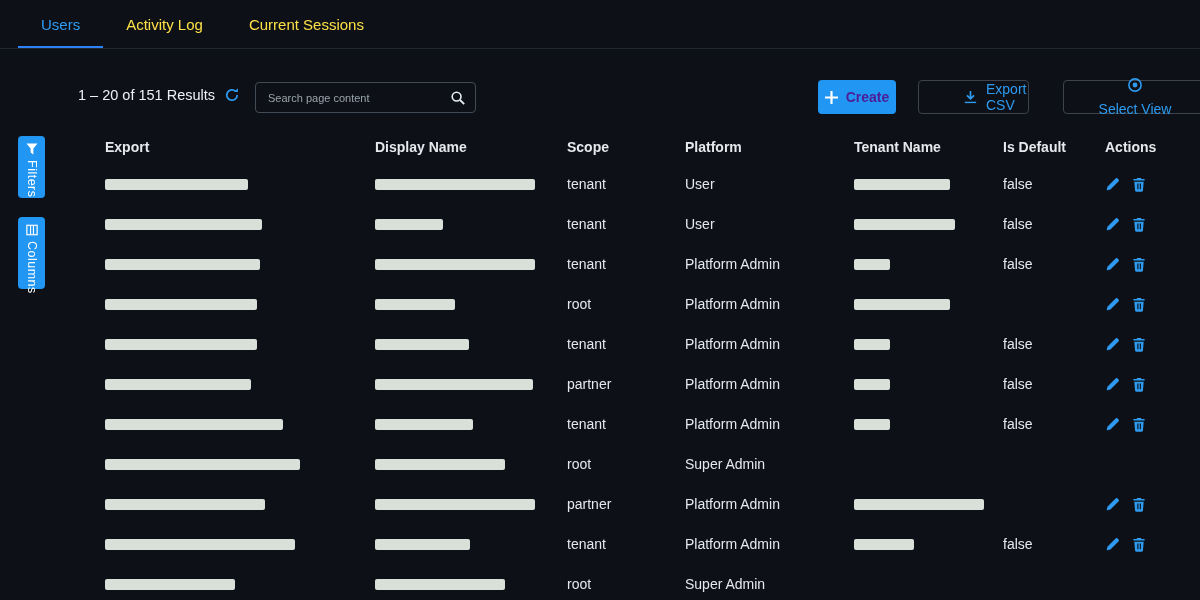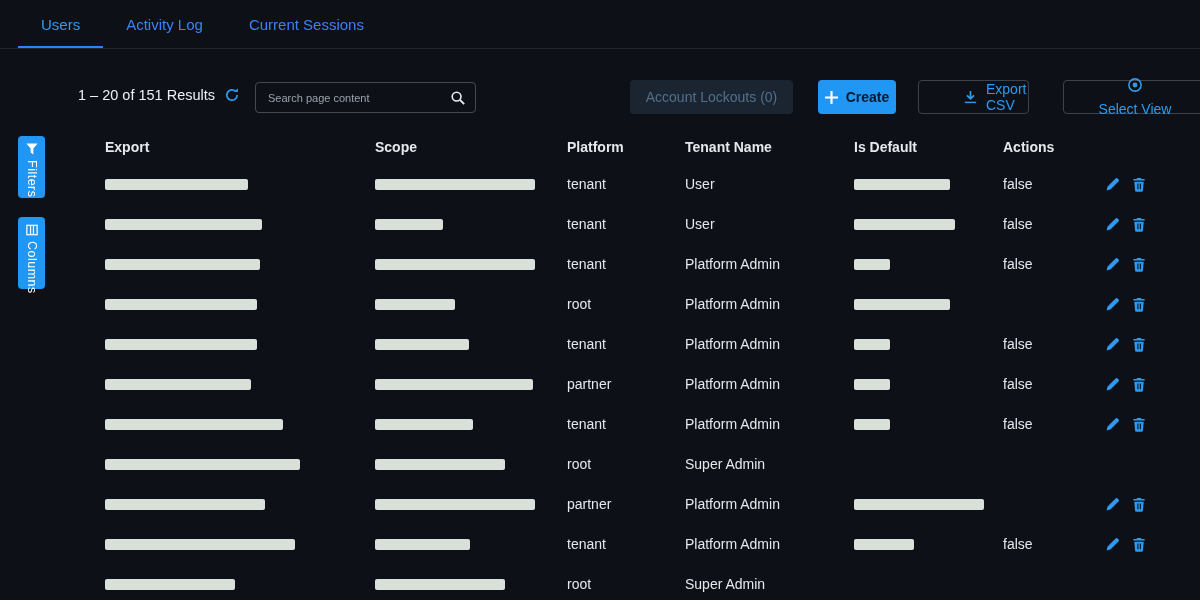--- a/index.html
+++ b/index.html
@@ -16,21 +16,21 @@
     height:49px;
     border-bottom:1px solid #1f2630;
     display:flex;
     align-items:stretch;
     padding-left:18px;
   }
   .tab {
     display:flex; align-items:center;
     padding:0 23px;
     font-size:15px;
-    color:#3b82f6;
+    color:#fde047;
     cursor:pointer;
     position:relative;
   }
   .tab.active { color:#2f9bf3; }
   .tab.active::after{
     content:""; position:absolute; left:0; right:0; bottom:0;
     height:2px; background:#2f81f7;
   }
 
   
@@ -62,21 +62,21 @@
     display:flex; align-items:center; justify-content:center; gap:8px;
     cursor:pointer; border:1px solid transparent;
     font-family:"Liberation Sans", sans-serif;
   }
   .btn-lockouts {
     left:612px; width:163px;
     background:#1b2531; color:#50708f; cursor:default;
   }
   .btn-create {
     left:800px; width:78px;
-    background:#2196f3; color:#0f172a; font-weight:bold;
+    background:#2196f3; color:#4c1d95; font-weight:bold;
   }
   .btn-outline {
     background:transparent; border:1px solid #3c434d; color:#2e9bf0;
   }
   .btn-export { left:900px; width:111px;padding-left:44px; }
   .btn-select { left:1045px; width:144px;flex-direction:column; }
 
   
   .side-tab {
     position:absolute; left:18px; width:27px;
@@ -134,21 +134,20 @@
   <div class="searchbox">
     <input type="text" placeholder="Search page content" style="">
     <span class="sicon">
       <svg width="16" height="16" viewBox="0 0 16 16">
         <circle cx="6.6" cy="6.6" r="4.4" fill="none" stroke="#e6edf3" stroke-width="1.6"></circle>
         <path d="M10 10l4.2 4.2" stroke="#e6edf3" stroke-width="1.8"></path>
       </svg>
     </span>
   </div>
 
-  <div class="btn btn-lockouts">Account Lockouts (0)</div>
 
   <div class="btn btn-create">
     <span>
       <svg width="13" height="13" viewBox="0 0 13 13">
         <path d="M5.4 0h2.2v5.4H13v2.2H7.6V13H5.4V7.6H0V5.4h5.4z" fill="#ffffff"></path>
       </svg>
     </span>
     <span>Create</span>
   </div>
 
@@ -188,20 +187,21 @@
       <rect x="1" y="1.5" width="12" height="11" fill="none" stroke="#ffffff" stroke-width="1.4"></rect>
       <path d="M5.3 1.5v11M8.7 1.5v11" stroke="#ffffff" stroke-width="1.4"></path>
     </svg>
   </span>
   <span class="vlabel">Columns</span>
 </div>
 
 <div class="table">
   <div class="trow thead" id="thead">
       <div class="cell">Export</div>
+      <div class="cell">Display Name</div>
       <div class="cell">Scope</div>
       <div class="cell">Platform</div>
       <div class="cell">Tenant Name</div>
       <div class="cell">Is Default</div>
       <div class="cell">Actions</div>
     </div>
   <div id="tbody">
   <div class="trow">
     <div class="cell">
       <div class="bar" style="width: 143px;"></div>

